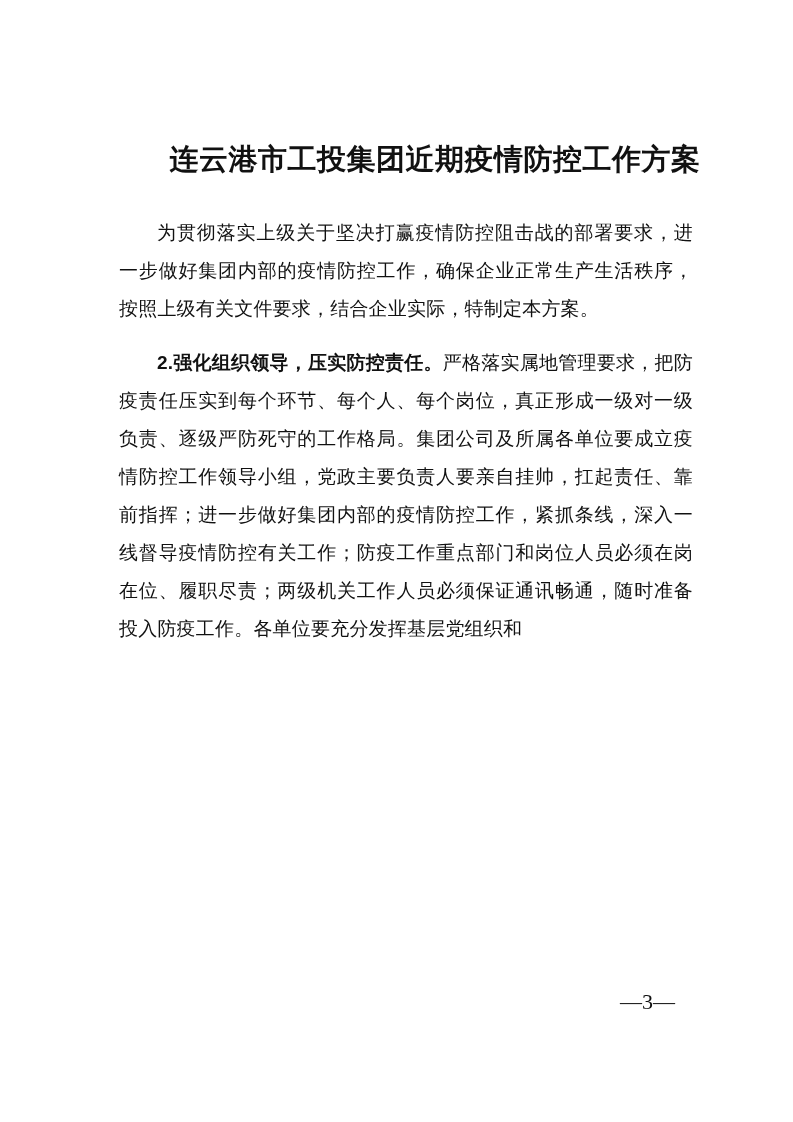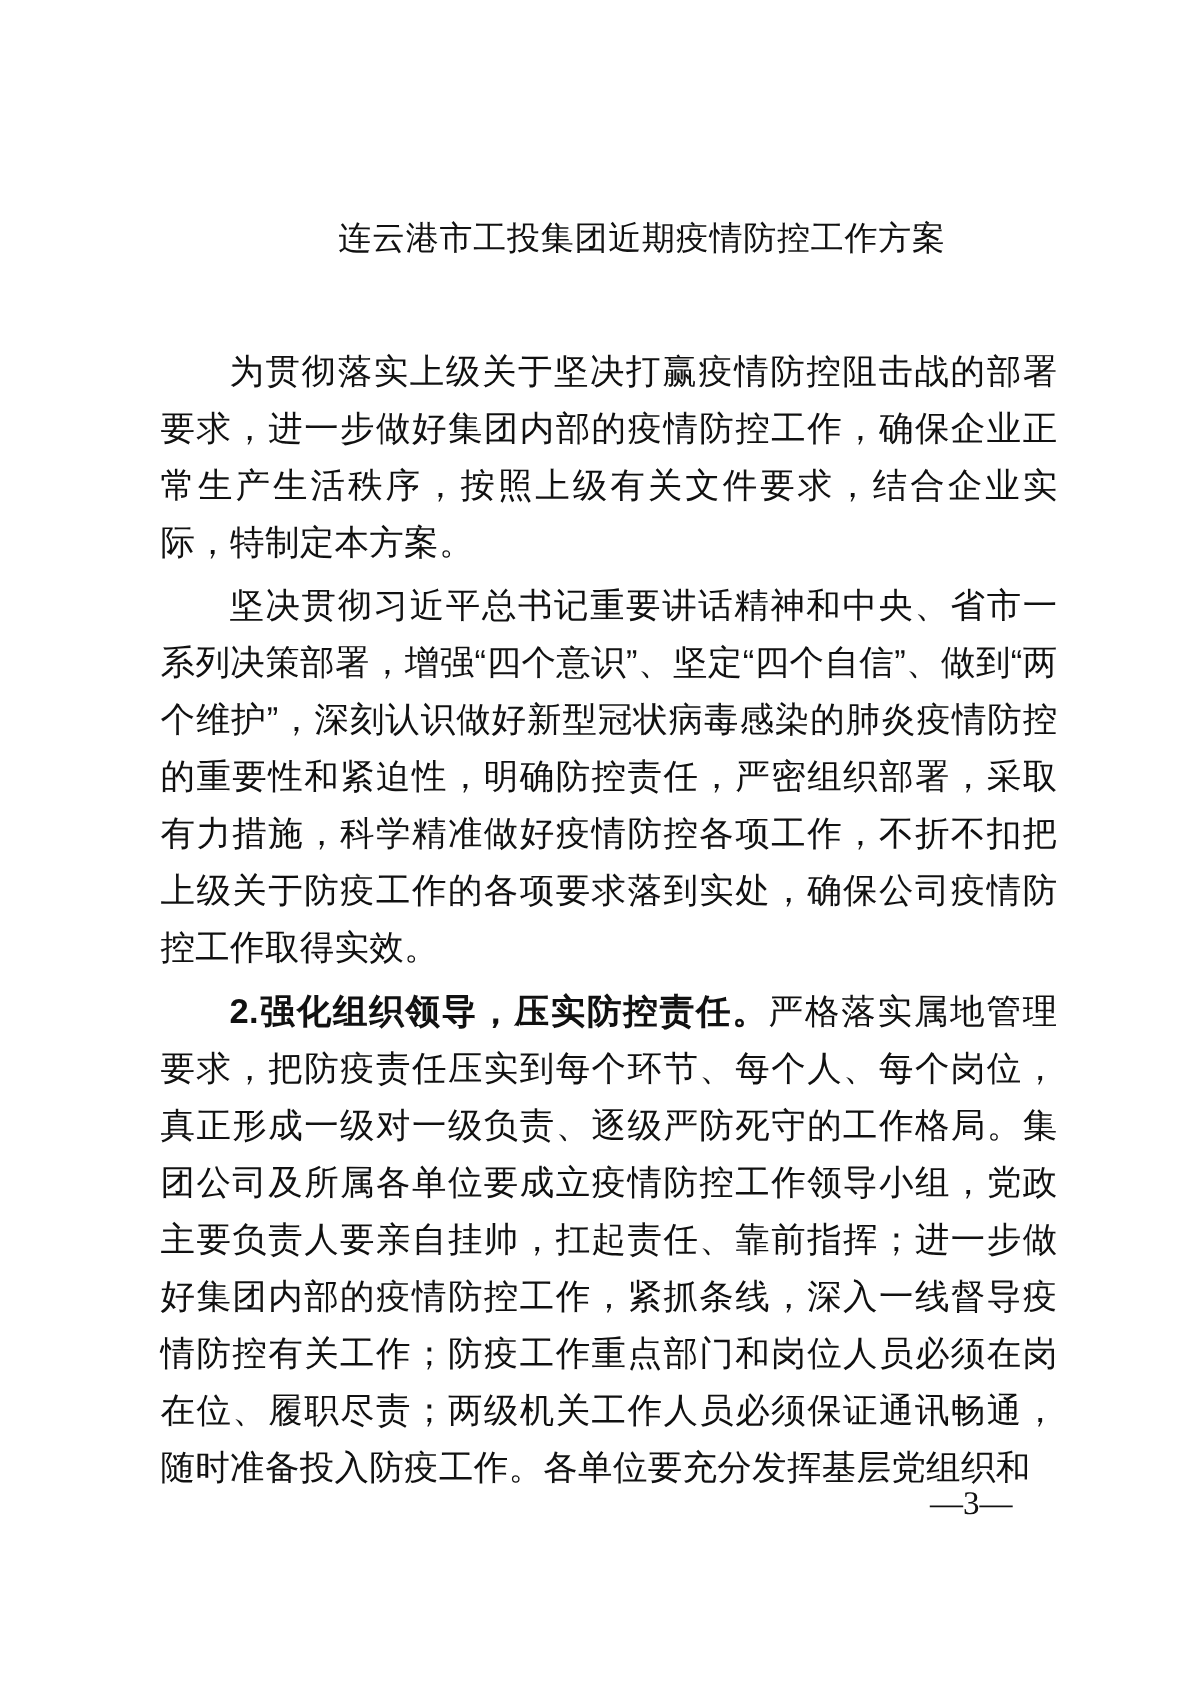--- a/index.html
+++ b/index.html
@@ -16,32 +16,32 @@
     font-family: "Liberation Sans", "DejaVu Sans", sans-serif;
     color: #111111;
   }
   .content {
     position: absolute;
     left: 103px;
     top: 144px;
     width: 606px;
   }
   .title {
-    margin: 0 0 54px 0;
-    font-size: 22px;
+    margin: 0 0 40px 0;
+    font-size: 29px;
     line-height: 30px;
-    font-weight: 400;
+    font-weight: 700;
     text-align: center;
     text-indent: 2em;       
     letter-spacing: 0.5px;
     white-space: nowrap;
   }
   .para {
-    margin: 4px;
-    font-size: 23px;
+    margin: 16px;
+    font-size: 19px;
     line-height: 38px;
     text-indent: 2em;
     text-align: justify;
     letter-spacing: 0.2px;
   }
   .para.heading {
     text-align: left;
   }
   .para.measure {
     margin-top: 5px;
@@ -63,21 +63,20 @@
 <body>
 
 <div class="page">
   <div class="content">
 
     <h1 class="title">连云港市工投集团近期疫情防控工作方案</h1>
 
     <p class="para">为贯彻落实上级关于坚决打赢疫情防控阻击战的部署要求，进一步做好集团内部的疫情防控工作，确保企业正常生产生活秩序，按照上级有关文件要求，结合企业实际，特制定本方案。</p>
 
 
-    <p class="para">坚决贯彻习近平总书记重要讲话精神和中央、省市一系列决策部署，增强“四个意识”、坚定“四个自信”、做到“两个维护”，深刻认识做好新型冠状病毒感染的肺炎疫情防控的重要性和紧迫性，明确防控责任，严密组织部署，采取有力措施，科学精准做好疫情防控各项工作，不折不扣把上级关于防疫工作的各项要求落到实处，确保公司疫情防控工作取得实效。</p>
 
 
     <p class="para measure"><span class="lead">2.强化组织领导，压实防控责任。</span><span>严格落实属地管理要求，把防疫责任压实到每个环节、每个人、每个岗位，真正形成一级对一级负责、逐级严防死守的工作格局。集团公司及所属各单位要成立疫情防控工作领导小组，党政主要负责人要亲自挂帅，扛起责任、靠前指挥；进一步做好集团内部的疫情防控工作，紧抓条线，深入一线督导疫情防控有关工作；防疫工作重点部门和岗位人员必须在岗在位、履职尽责；两级机关工作人员必须保证通讯畅通，随时准备投入防疫工作。各单位要充分发挥基层党组织和</span></p>
 
   </div>
 
   <div class="page-number">—3—</div>
 </div>
 
 </body></html>

